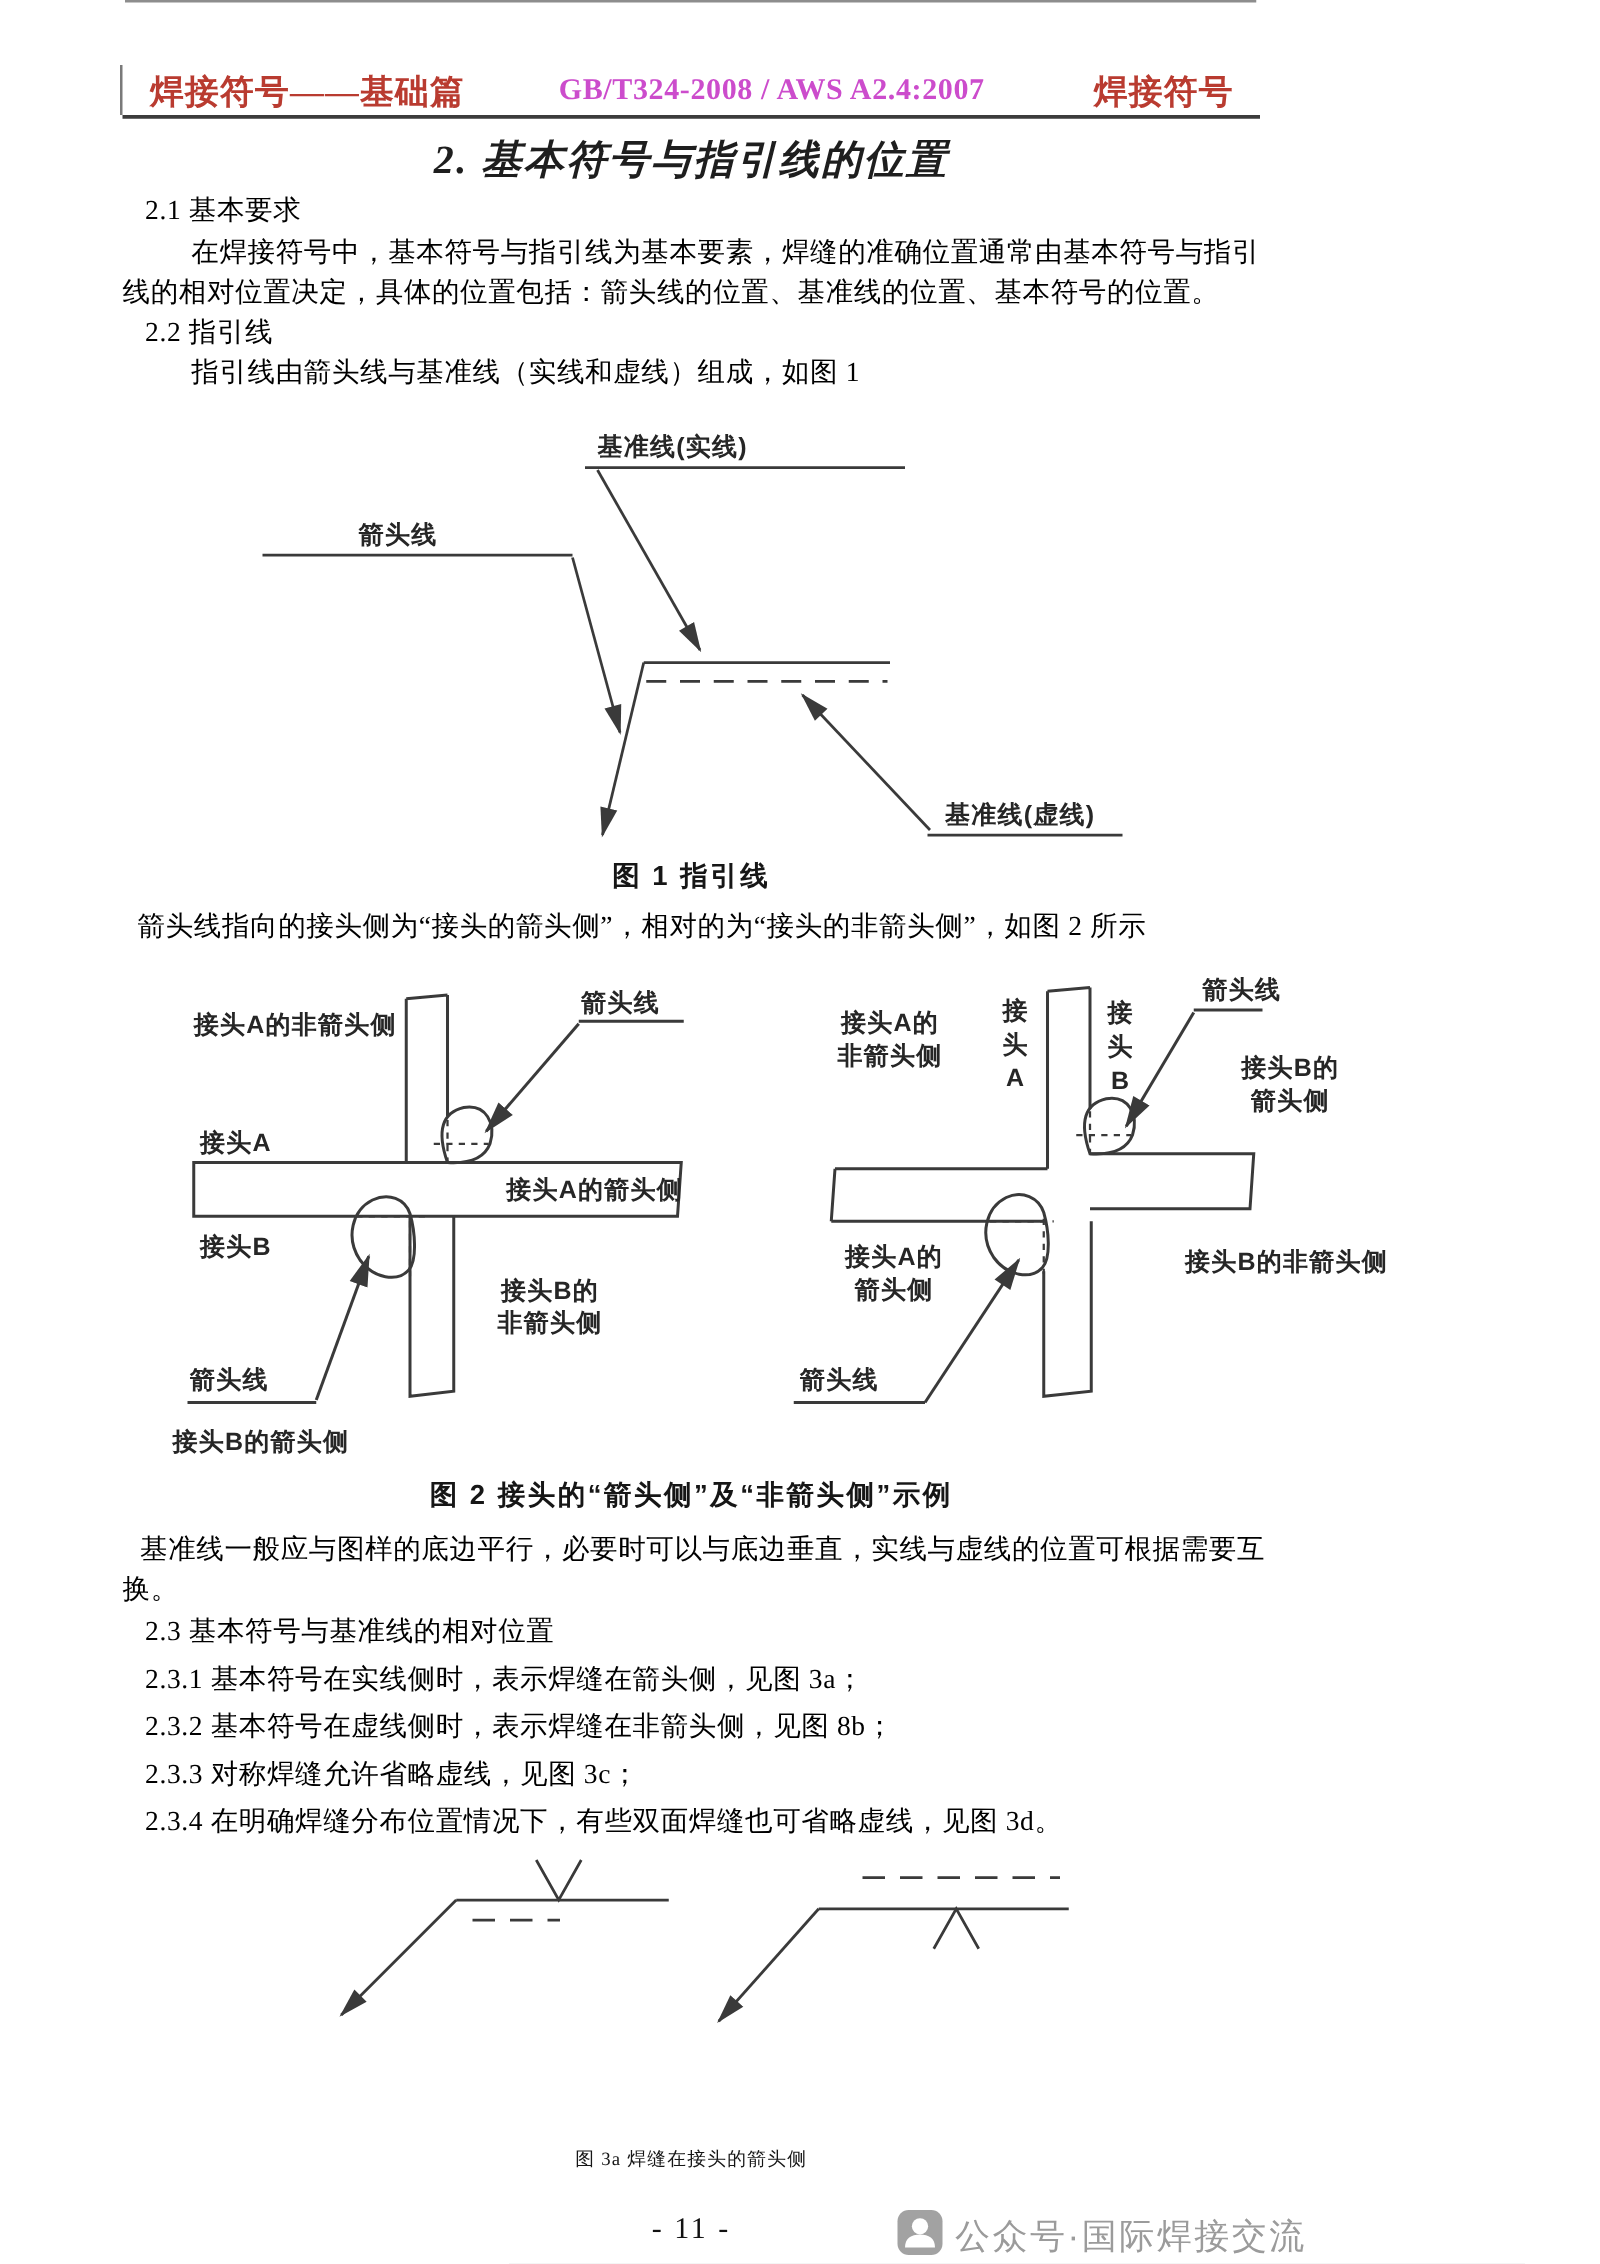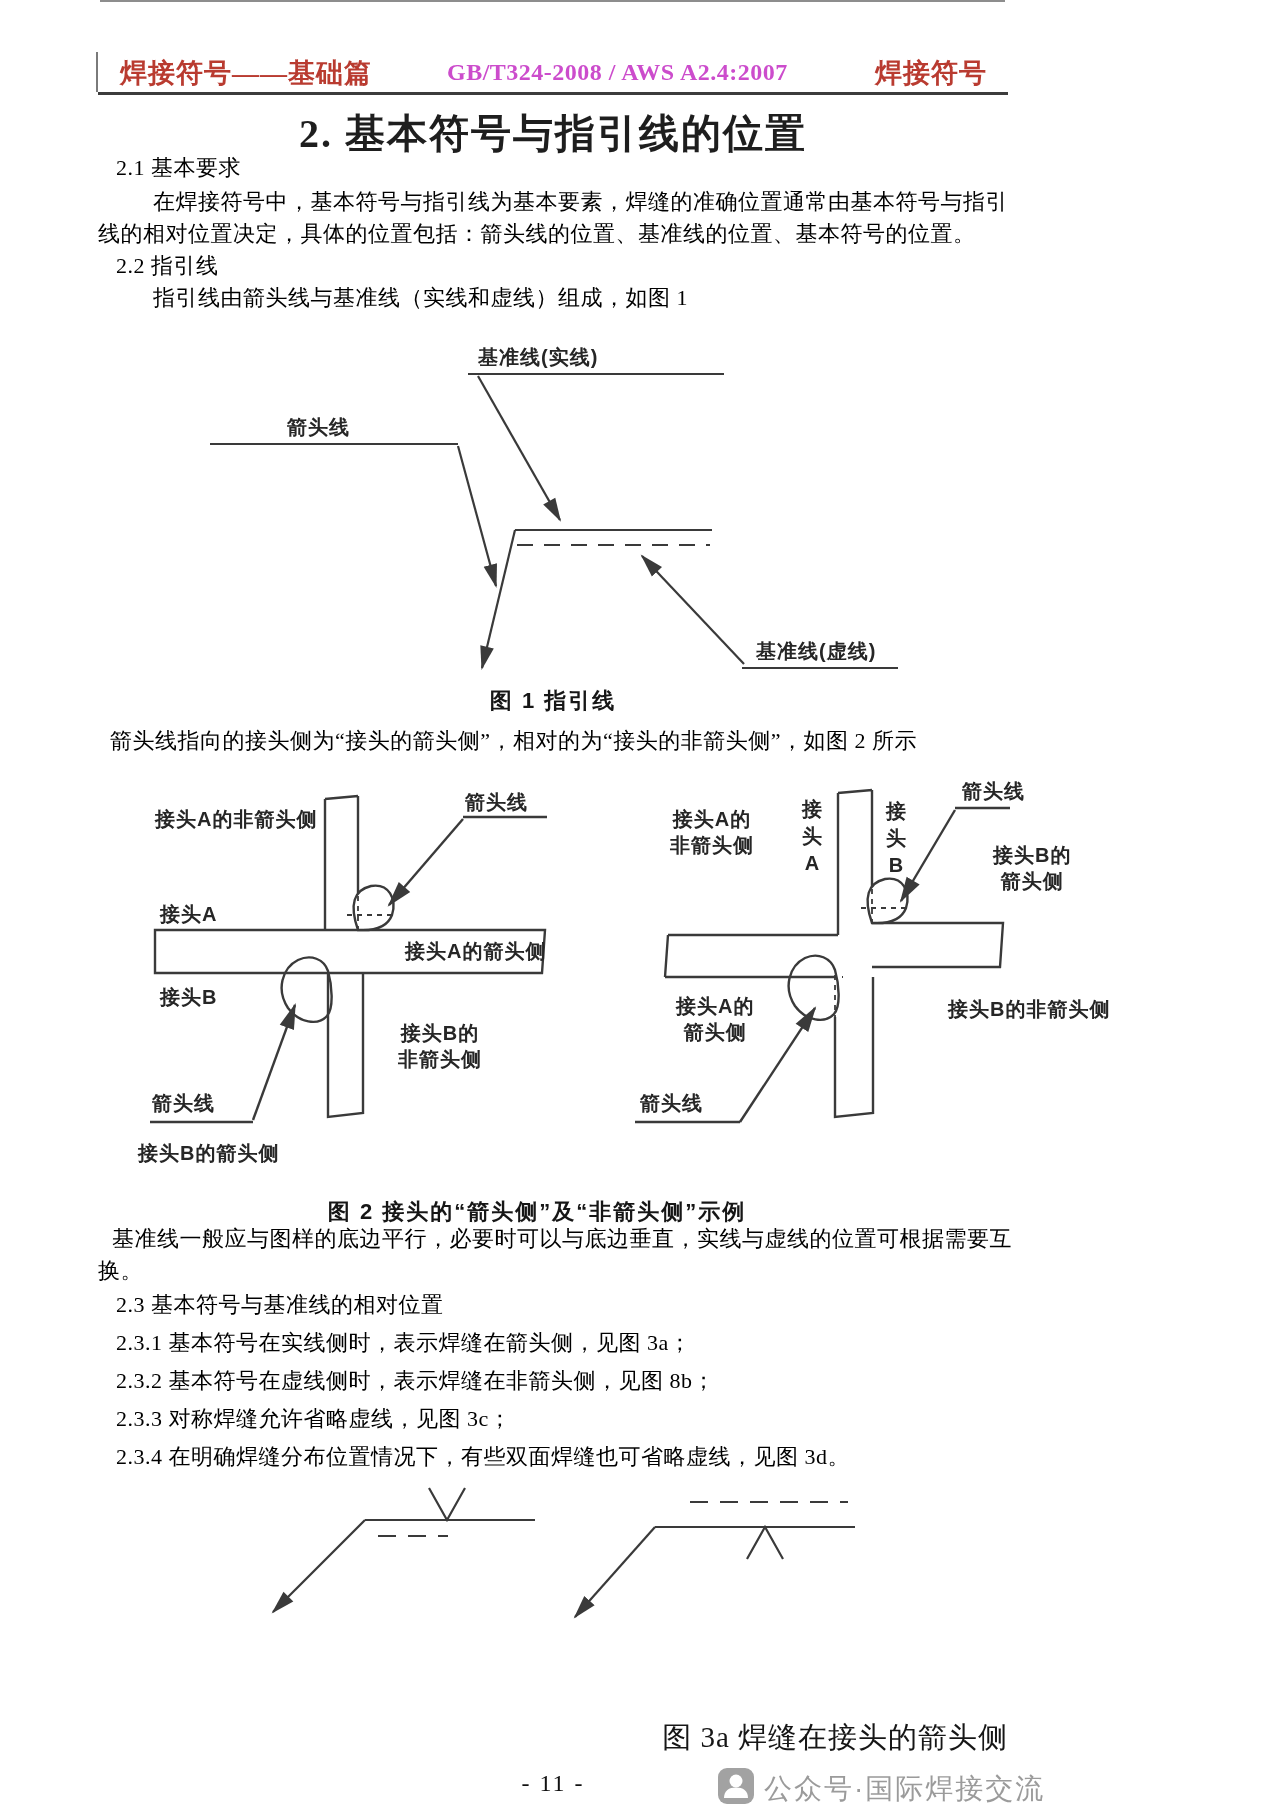--- a/index.html
+++ b/index.html
@@ -6,21 +6,21 @@
   .page{
     position:relative;width:1280px;height:1811px;background:#ffffff;
     font-family:"Liberation Serif","DejaVu Serif",serif;color:#1e1e1e;
     overflow:hidden;margin:0 auto;
   }
   .abs{position:absolute;}
   .nowrap{white-space:nowrap;}
   .body-text{font-size:22px;letter-spacing:0.5px;color:#000000;}
   .hdr{font-weight:bold;font-size:27px;letter-spacing:1px;}
   .hdr-center{font-size:24px;font-weight:bold;letter-spacing:0.5px;}
-  .title{font-size:40px;font-weight:bold;letter-spacing:2px;text-align:center;}
+  .title{font-size:32px;font-weight:bold;letter-spacing:2px;text-align:center;font-style:italic;}
   .caption{font-family:"Liberation Sans","DejaVu Sans",sans-serif;
     font-size:22px;font-weight:bold;letter-spacing:2px;text-align:center;color:#161616;}
   .dlabel{font-family:"Liberation Sans","DejaVu Sans",sans-serif;
     font-size:20px;font-weight:bold;color:#262626;white-space:nowrap;letter-spacing:1px;}
   .dlabel .ln{display:block;line-height:26px;}
   .dlabel2{text-align:center;}
   .vlabel{font-family:"Liberation Sans","DejaVu Sans",sans-serif;
     font-size:20px;font-weight:bold;color:#262626;width:24px;line-height:27px;
     word-break:break-all;white-space:normal;text-align:center;}
   .rule{background:#3c3c3c;}
@@ -132,21 +132,21 @@
   <div class="abs dlabel dlabel2" style="left:993px;top:842px;">
     <span class="ln">接头B的</span>
     <span class="ln">箭头侧</span>
   </div>
   <div class="abs dlabel dlabel2" style="left:676px;top:993px;">
     <span class="ln">接头A的</span>
     <span class="ln">箭头侧</span>
   </div>
   <div class="abs dlabel" style="left:948px;top:996px;">接头B的非箭头侧</div>
   <div class="abs dlabel" style="left:640px;top:1090px;">箭头线</div>
-  <div class="abs caption" style="left:82px;top:1181px;width:910px;margin-top:16px;">图 2   接头的“箭头侧”及“非箭头侧”示例</div>
+  <div class="abs caption" style="left:98px;top:1181px;width:910px;">图 2   接头的“箭头侧”及“非箭头侧”示例</div>
 
   <div class="abs body-text nowrap" style="left:112px;top:1224px;">基准线一般应与图样的底边平行，必要时可以与底边垂直，实线与虚线的位置可根据需要互</div>
   <div class="abs body-text nowrap" style="left:98px;top:1256px;">换。</div>
   <div class="abs body-text nowrap" style="left:116px;top:1290px;">2.3 基本符号与基准线的相对位置</div>
   <div class="abs body-text nowrap" style="left:116px;top:1328px;">2.3.1 基本符号在实线侧时，表示焊缝在箭头侧，见图 3a；</div>
   <div class="abs body-text nowrap" style="left:116px;top:1366px;">2.3.2 基本符号在虚线侧时，表示焊缝在非箭头侧，见图 8b；</div>
   <div class="abs body-text nowrap" style="left:116px;top:1404px;">2.3.3 对称焊缝允许省略虚线，见图 3c；</div>
   <div class="abs body-text nowrap" style="left:116px;top:1442px;">2.3.4 在明确焊缝分布位置情况下，有些双面焊缝也可省略虚线，见图 3d。</div>
 
   <svg class="abs" style="left:245px;top:1478px;" width="640" height="160" viewBox="0 0 640 160">
@@ -161,21 +161,21 @@
       <path d="M133,58 H203" stroke-dasharray="18 12"></path>
       <path d="M184,10 L202,42 L220,10"></path>
       <path d="M120,42 L28,134" marker-end="url(#ah3)"></path>
 
       <path d="M445,24 H603" stroke-dasharray="18 12"></path>
       <path d="M410,49 H610"></path>
       <path d="M502,81 L520,49 L538,81"></path>
       <path d="M410,49 L330,139" marker-end="url(#ah3)"></path>
     </g>
   </svg>
-  <div class="abs caption" style="left:98px;top:1718px;width:910px;letter-spacing:1px;font-family:'Liberation Serif','DejaVu Serif',serif;font-weight:normal;font-size:29px;text-align:right;">图 3a 焊缝在接头的箭头侧</div>
+  <div class="abs caption" style="left:98px;top:1718px;width:910px;letter-spacing:1px;font-family:'Liberation Serif','DejaVu Serif',serif;font-weight:normal;font-size:15px;">图 3a 焊缝在接头的箭头侧</div>
 
   <div class="abs footer-page" style="left:98px;top:1770px;width:910px;">- 11 -</div>
   <div class="abs" style="left:716px;top:1766px;">
     <svg width="40" height="40" viewBox="0 0 40 40">
       <rect x="2" y="2" width="36" height="36" rx="9" fill="#a2a2a2"></rect>
       <circle cx="20" cy="15" r="6.5" fill="#ffffff"></circle>
       <path d="M8,32 C8,24.5 13,21.5 20,21.5 C27,21.5 32,24.5 32,32 Z" fill="#ffffff"></path>
     </svg>
   </div>
   <div class="abs watermark" style="left:764px;top:1770px;">公众号·国际焊接交流</div>

